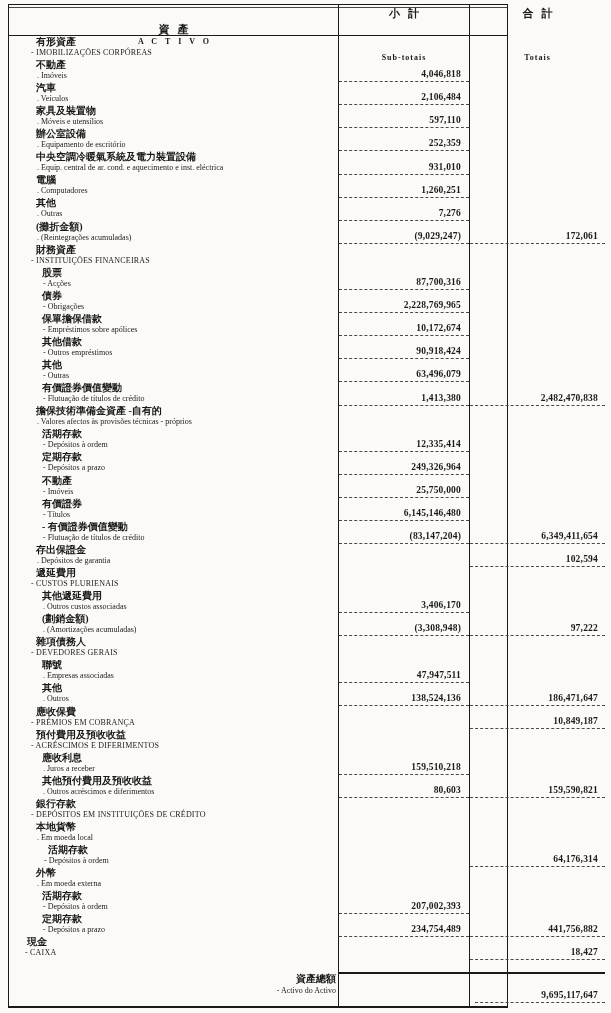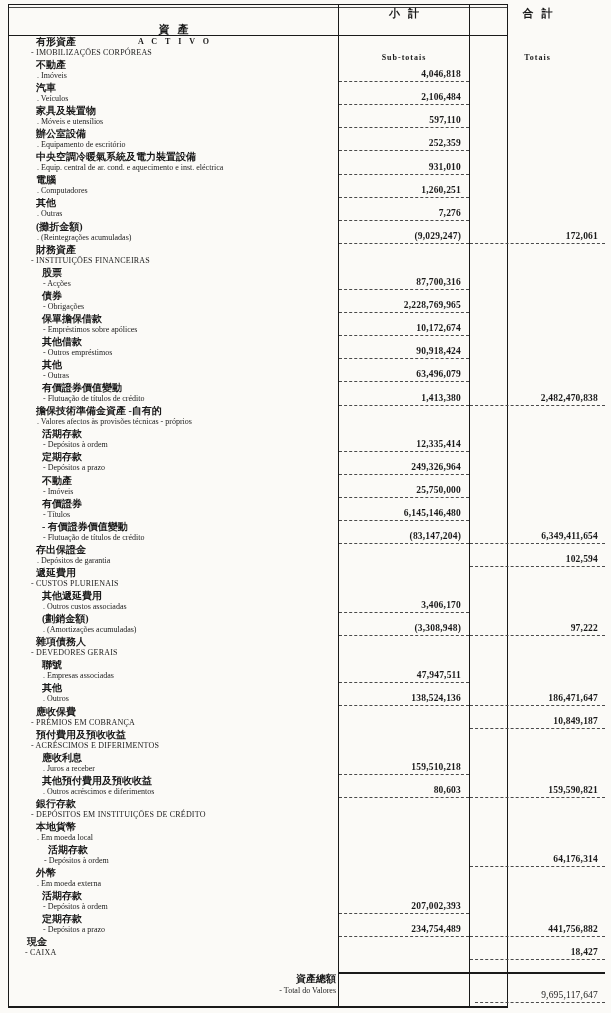--- a/index.html
+++ b/index.html
@@ -49,21 +49,21 @@
   .c3 .val{padding-right:7px;}
   .val.u{border-bottom:1px dashed #4a4a4a;}
 
   
   .tfoot{display:grid;grid-template-columns:var(--c1) var(--c2) var(--c3);grid-template-rows:12px 34px;}
   .fs2,.fs3{border-left:1px solid var(--ink);}
   .f1{display:flex;flex-direction:column;justify-content:flex-start;align-items:flex-end;padding-right:2px;}
   .fzh{font-size:10px;font-weight:600;line-height:13px;}
   .fpt{font-size:8px;line-height:12px;padding-bottom:1px;}
   .f2,.f3{border-left:1px solid var(--ink);border-top:2px solid var(--ink);display:flex;align-items:flex-end;justify-content:flex-end;}
-  .fval{width:96%;text-align:right;font-size:9.5px;font-weight:400;line-height:12px;padding:0 7px 1px 0;border-bottom:1px dashed #4a4a4a;margin-bottom:3px;letter-spacing:.2px;}
+  .fval{width:96%;text-align:right;font-size:9.5px;font-weight:700;line-height:12px;padding:0 7px 1px 0;border-bottom:1px dashed #4a4a4a;margin-bottom:3px;letter-spacing:.2px;}
 </style>
 </head>
 <body>
 
 <div class="page">
   <div class="tbl">
 
     <div class="thead">
       <div class="hc">
         <div class="hzh">資產</div>
@@ -600,21 +600,21 @@
     </div>
   </div>
 </div>
 
     <div class="tfoot">
       <div class="fs1"></div>
       <div class="fs2"></div>
       <div class="fs3"></div>
       <div class="f1">
         <div class="fzh">資產總額</div>
-        <div class="fpt">- Total do Valores</div>
+        <div class="fpt">- Activo do Activo</div>
       </div>
       <div class="f2"></div>
       <div class="f3">
         <div class="fval">9,695,117,647</div>
       </div>
     </div>
 
   </div>
 </div>
 

